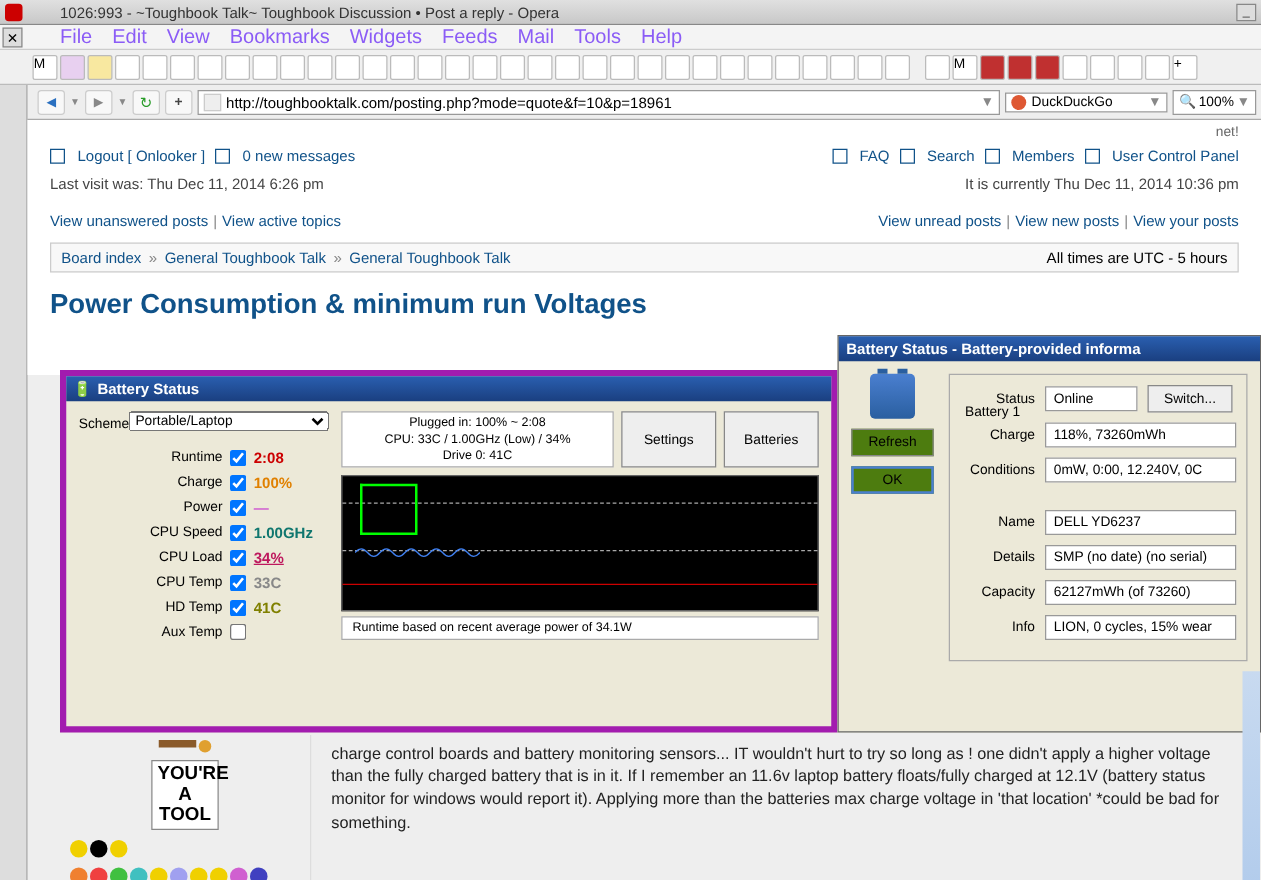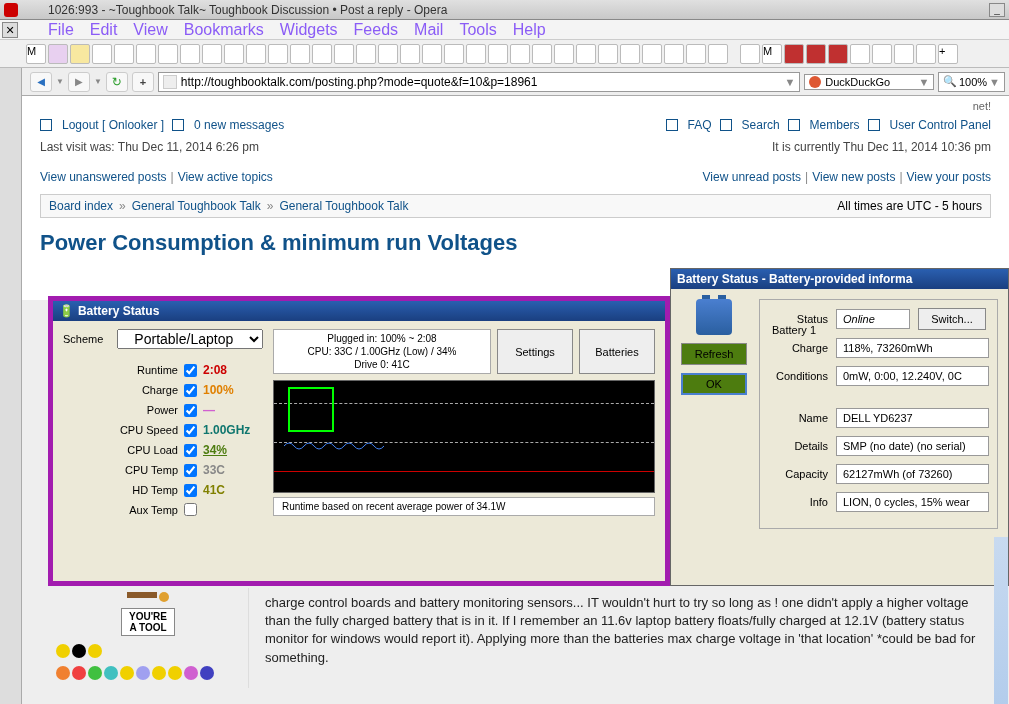--- a/index.html
+++ b/index.html
@@ -42,22 +42,22 @@
 .breadcrumb a { color: #105289; }
 .breadcrumb .sep { padding: 0 6px; color: #888; }
 .breadcrumb .spacer { flex: 1; }
 .threadtitle { padding: 8px 10px 4px; font-size: 22px; font-weight: bold; color: #105289; }
 
 .battapp { position: absolute; left: 48px; top: 296px; width: 622px; height: 290px; background: #ece9d8; border: 5px solid #a21caf; }
 .battapp .bt-title { background: linear-gradient(#2a5fb0,#1a3f80); color: #fff; font-weight: bold; padding: 3px 6px; font-size: 12px; display:flex; align-items:center; }
 .battapp .bt-title::before{content:"🔋"; margin-right:4px;}
 .battapp .body { padding: 8px 10px; display: flex; gap: 10px; }
 .battapp .leftcol { width: 200px; display: flex; flex-direction: column; gap: 6px; font-size: 11px; }
-.schemerow { display: flex; align-items: center; gap: 14px; margin-bottom: 8px; }
-.schemerow select { flex: 1; font-size: 14px; padding-left: 12px; }
+.schemerow { display: flex; align-items: flex-end; gap: 0; margin-bottom: 8px; }
+.schemerow select { flex: 1; font-size: 11px; }
 .statrow { display: flex; align-items: center; justify-content: flex-end; gap: 6px; }
 .statrow .lbl { text-align: right; }
 .statrow input[type=checkbox]{ }
 .statrow .val { width: 60px; font-weight: bold; font-size: 12px; text-align:left; }
 .battapp .rightcol { flex: 1; display: flex; flex-direction: column; }
 .toprow { display: flex; gap: 6px; margin-bottom: 6px; align-items: stretch; }
 .infobox { flex: 1; border: 1px solid #aaa; background: #fff; padding: 2px 8px; font-size: 10px; text-align: center; line-height: 1.3; }
 .appbtn { width: 76px; border: 1px solid #888; background: #eee; font-size: 11px; display: flex; align-items: center; justify-content: center; }
 .graph { flex: 1; background: #000; border: 1px solid #666; position: relative; margin-bottom: 4px; }
 .graph .gridline { position: absolute; left: 0; right: 0; border-top: 1px dashed #aaa; }
@@ -79,21 +79,21 @@
 .fieldset .legend { position:absolute; top:-8px; left:8px; background:#ece9d8; padding:0 4px; font-size:11px;margin-top:32px; }
 .frow { display: flex; align-items: center; gap: 8px; margin-bottom: 8px; }
 .frow .flbl { width: 60px; text-align: right; font-size: 11px; }
 .frow .fval { flex: 1; border: 1px solid #999; background: #fff; padding: 3px 6px; font-size: 11px; min-height:20px; }
 .switchbtn { width: 68px; height: 22px; border: 1px solid #888; background: #eee; font-size: 11px; display:flex;align-items:center;justify-content:center; }
 
 .postarea { position:absolute; left:48px; top:588px; right:0; display:flex; }
 .avatararea { width:200px; padding:4px; }
 .avatararea .emorow { display:flex; flex-wrap:wrap; gap:2px; padding:4px; }
 .avatararea .emo { width:14px; height:14px; border-radius:50%; }
-.toolbox { border:1px solid #888; background:#fff; padding:2px 4px; font-size:10px; font-weight:bold; text-align:center; margin:4px auto; width:54px; line-height:1.1; }
+.toolbox { border:1px solid #888; background:#fff; padding:2px 4px; font-size:15px; font-weight:bold; text-align:center; margin:4px auto; width:54px; line-height:1.1; }
 .posttext { flex:1; padding:6px 16px; font-size:13px; color:#222; line-height:1.4; border-left:1px solid #ddd; }
 .vscroll { position:absolute; right:0; top:268px; width:14px; height:318px; background:linear-gradient(#c8daf0,#a0c0e8); }
 </style>
 </head>
 <body>
 
 <div class="titlebar">
   <span class="opera-icon"></span>
   <span>1026:993 - ~Toughbook Talk~ Toughbook Discussion • Post a reply - Opera</span>
   <span class="spacer"></span>
@@ -257,21 +257,21 @@
           <span class="val" style="color:#d060d0;">—</span>
         </div>
       <div class="statrow">
           <span class="lbl">CPU Speed</span>
           <input type="checkbox" checked="" style="">
           <span class="val" style="color:#0f766e;">1.00GHz</span>
         </div>
       <div class="statrow">
           <span class="lbl">CPU Load</span>
           <input type="checkbox" checked="" style="">
-          <span class="val" style="color:#4d7c0f;text-decoration:underline;">34%</span>
+          <span class="val" style="color:#be185d;text-decoration:underline;">34%</span>
         </div>
       <div class="statrow">
           <span class="lbl">CPU Temp</span>
           <input type="checkbox" checked="" style="">
           <span class="val" style="color:#888;">33C</span>
         </div>
       <div class="statrow">
           <span class="lbl">HD Temp</span>
           <input type="checkbox" checked="" style="">
           <span class="val" style="color:#808000;">41C</span>
@@ -314,21 +314,21 @@
   <div class="bp-body">
     <div class="leftbtns">
       <div class="batticon"></div>
       <div class="pbtn">Refresh</div>
       <div class="pbtn default">OK</div>
     </div>
     <div class="fieldset">
       <div class="legend">Battery 1</div>
       <div class="frow">
         <span class="flbl">Status</span>
-        <div class="fval" style="flex:0 0 74px;font-style:italic;">Online</div>
+        <div class="fval" style="flex:0 0 74px;">Online</div>
         <div class="switchbtn">Switch...</div>
       </div>
       <div class="frow">
           <span class="flbl">Charge</span>
           <div class="fval">118%, 73260mWh</div>
         </div>
       <div class="frow">
           <span class="flbl">Conditions</span>
           <div class="fval">0mW, 0:00, 12.240V, 0C</div>
         </div>

